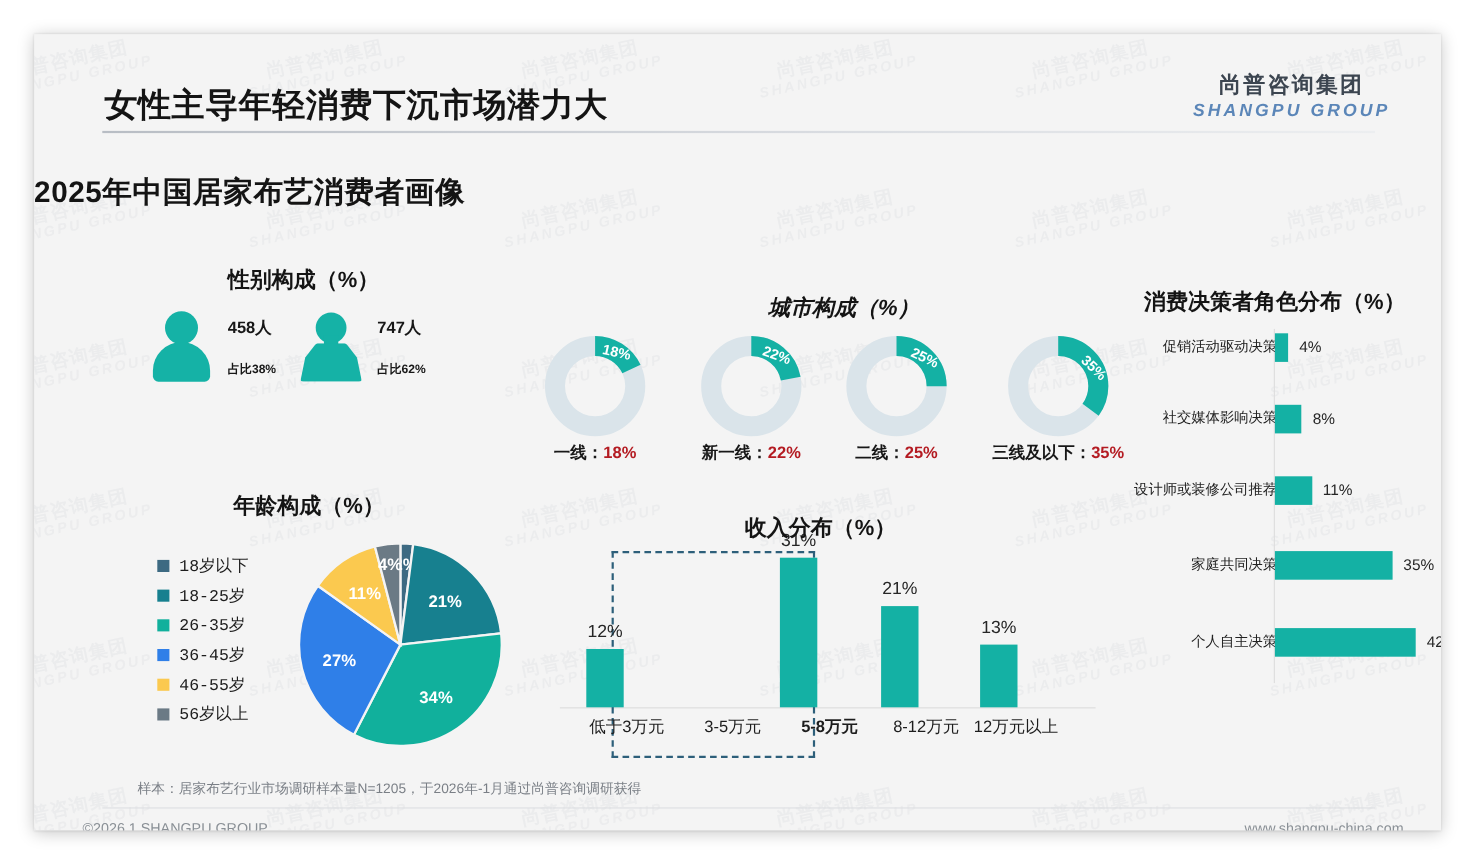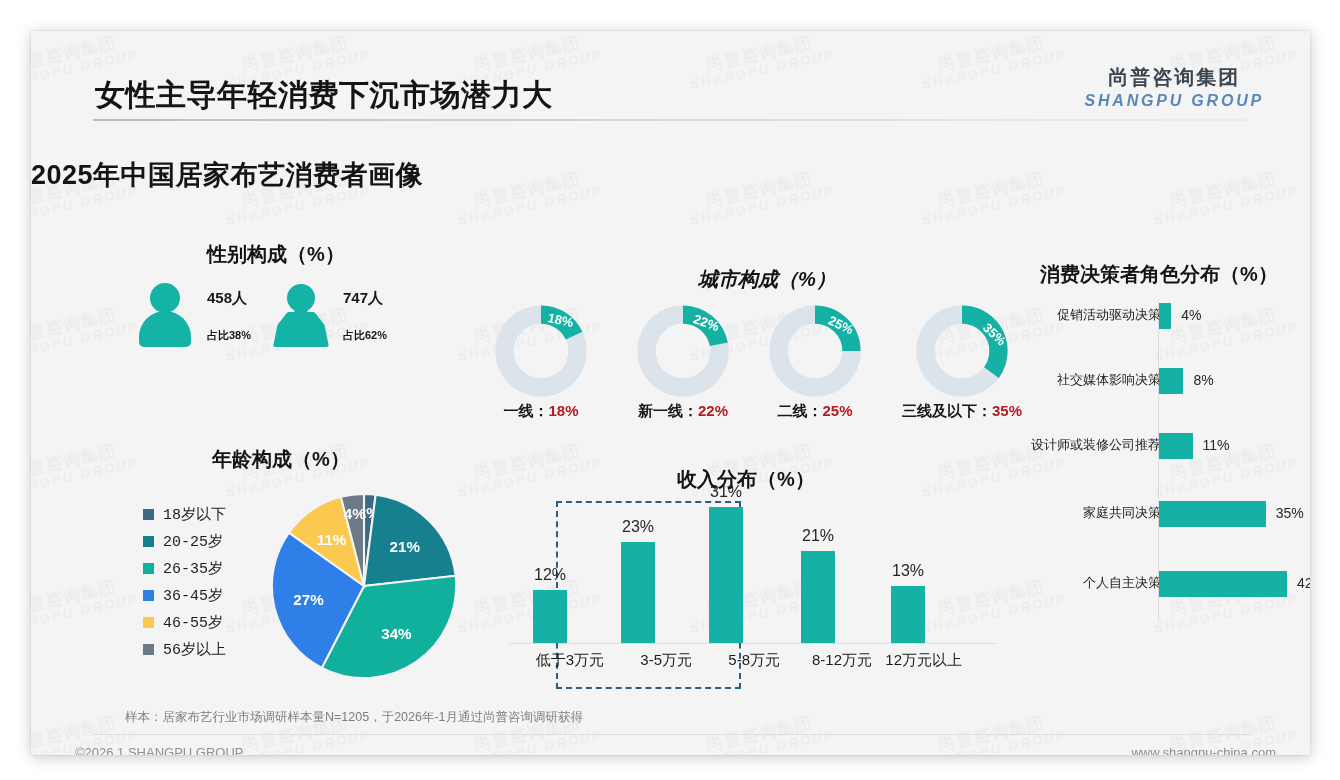--- a/index.html
+++ b/index.html
@@ -396,21 +396,21 @@
 
     <div id="age-panel">
       <div class="panel-title" id="age-title">年龄构成（%）</div>
       <div id="age-legend">
           <div class="legend-row">
             <span class="legend-swatch" style="background: rgb(61, 106, 130);"></span>
             <span class="legend-label">18岁以下</span>
           </div>
           <div class="legend-row">
             <span class="legend-swatch" style="background: rgb(23, 128, 143);"></span>
-            <span class="legend-label">20-25岁</span>
+            <span class="legend-label">18-25岁</span>
           </div>
           <div class="legend-row">
             <span class="legend-swatch" style="background: rgb(17, 176, 156);"></span>
             <span class="legend-label">26-35岁</span>
           </div>
           <div class="legend-row">
             <span class="legend-swatch" style="background: rgb(47, 127, 232);"></span>
             <span class="legend-label">36-45岁</span>
           </div>
           <div class="legend-row">
@@ -478,30 +478,26 @@
 
     <div id="income-panel">
       <div class="panel-title" id="income-title">收入分布（%）</div>
       <div id="income-baseline"></div>
       <div id="income-highlight"></div>
     <div class="income-col" style="left: 22px; top: 109.2px; height: 82.8px;">
           <div class="income-bar" style="height: 52.8px;"></div>
           <div class="income-val" style="bottom: 58.8px;">12%</div>
         </div>
         <div class="income-cat" style="left: 15px;">低于3万元</div>
-        <div class="income-col" style="left: 110px; top: 60.8px; height: 131.2px;">
-          <div class="income-bar" style="height: 101.2px;"></div>
-          <div class="income-val" style="bottom: 107.2px;">23%</div>
-        </div>
         <div class="income-cat" style="left: 103px;">3-5万元</div>
         <div class="income-col" style="left: 198px; top: 25.6px; height: 166.4px;">
           <div class="income-bar" style="height: 136.4px;"></div>
           <div class="income-val" style="bottom: 142.4px;">31%</div>
         </div>
-        <div class="income-cat" style="left: 191px;">5-8万元</div>
+        <div class="income-cat" style="left: 191px; font-weight: bold;">5-8万元</div>
         <div class="income-col" style="left: 290px; top: 69.6px; height: 122.4px;">
           <div class="income-bar" style="height: 92.4px;"></div>
           <div class="income-val" style="bottom: 98.4px;">21%</div>
         </div>
         <div class="income-cat" style="left: 283px;">8-12万元</div>
         <div class="income-col" style="left: 380px; top: 104.8px; height: 87.2px;">
           <div class="income-bar" style="height: 57.2px;"></div>
           <div class="income-val" style="bottom: 63.2px;">13%</div>
         </div>
         <div class="income-cat" style="left: 373px;">12万元以上</div>

